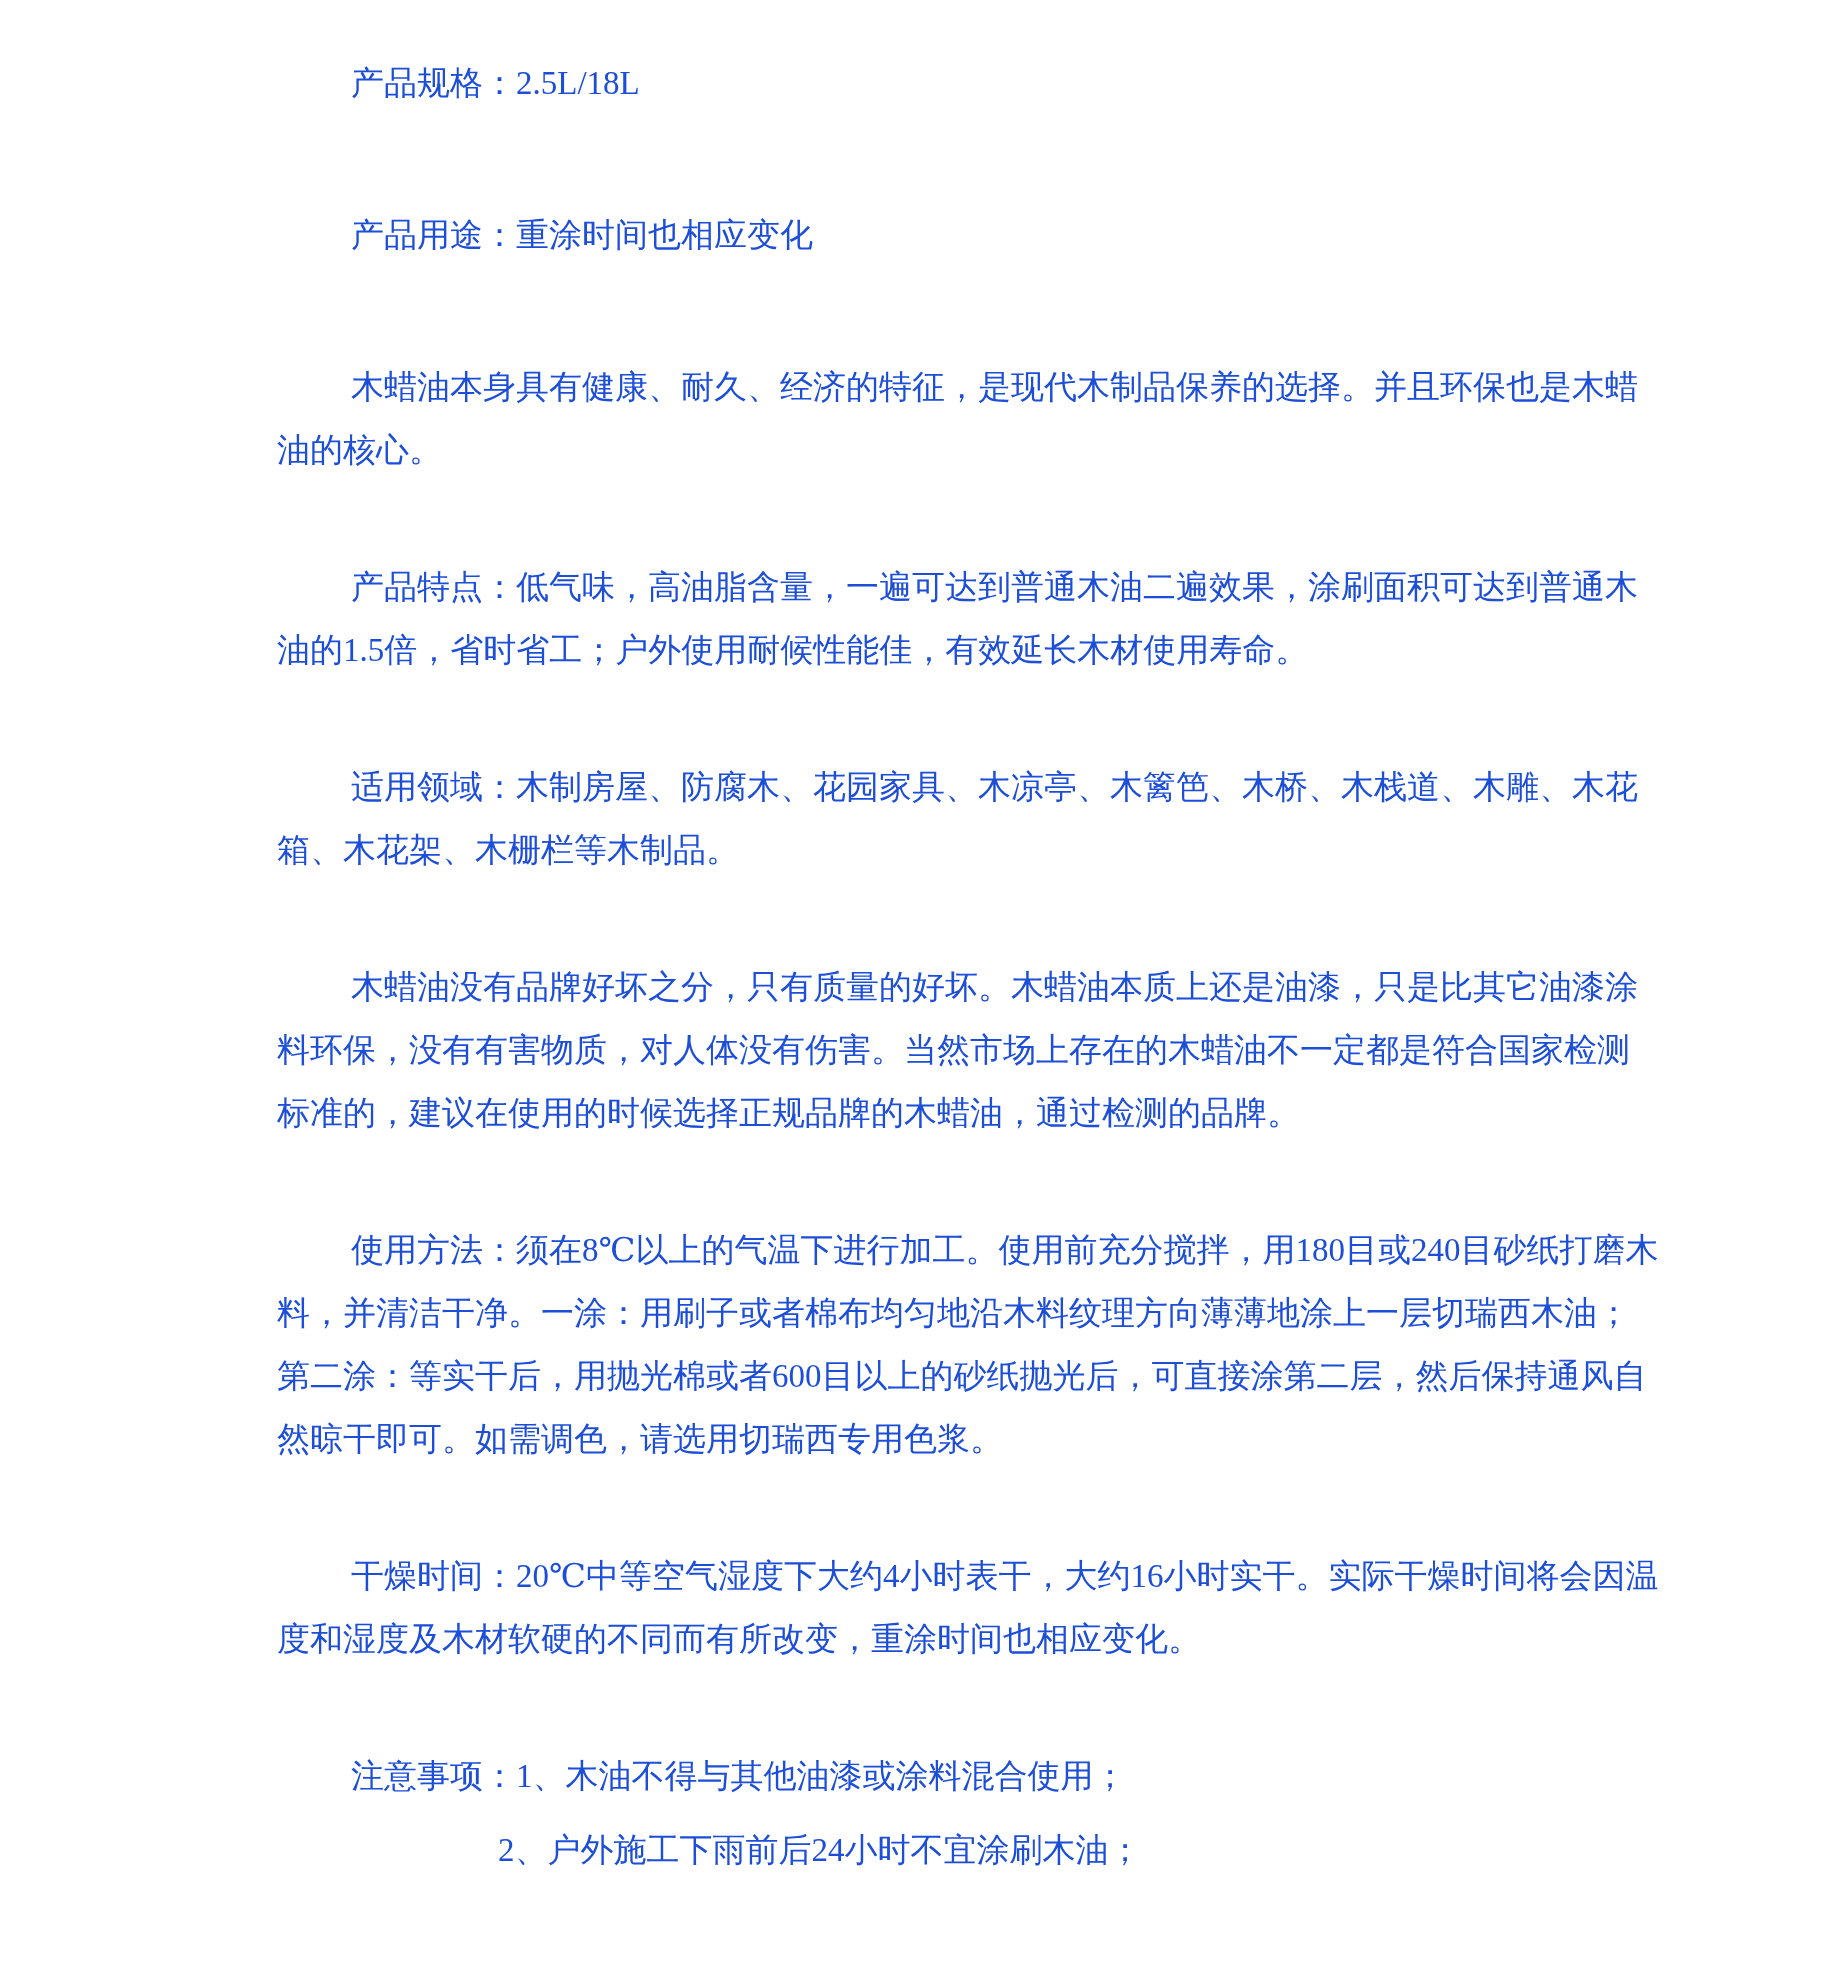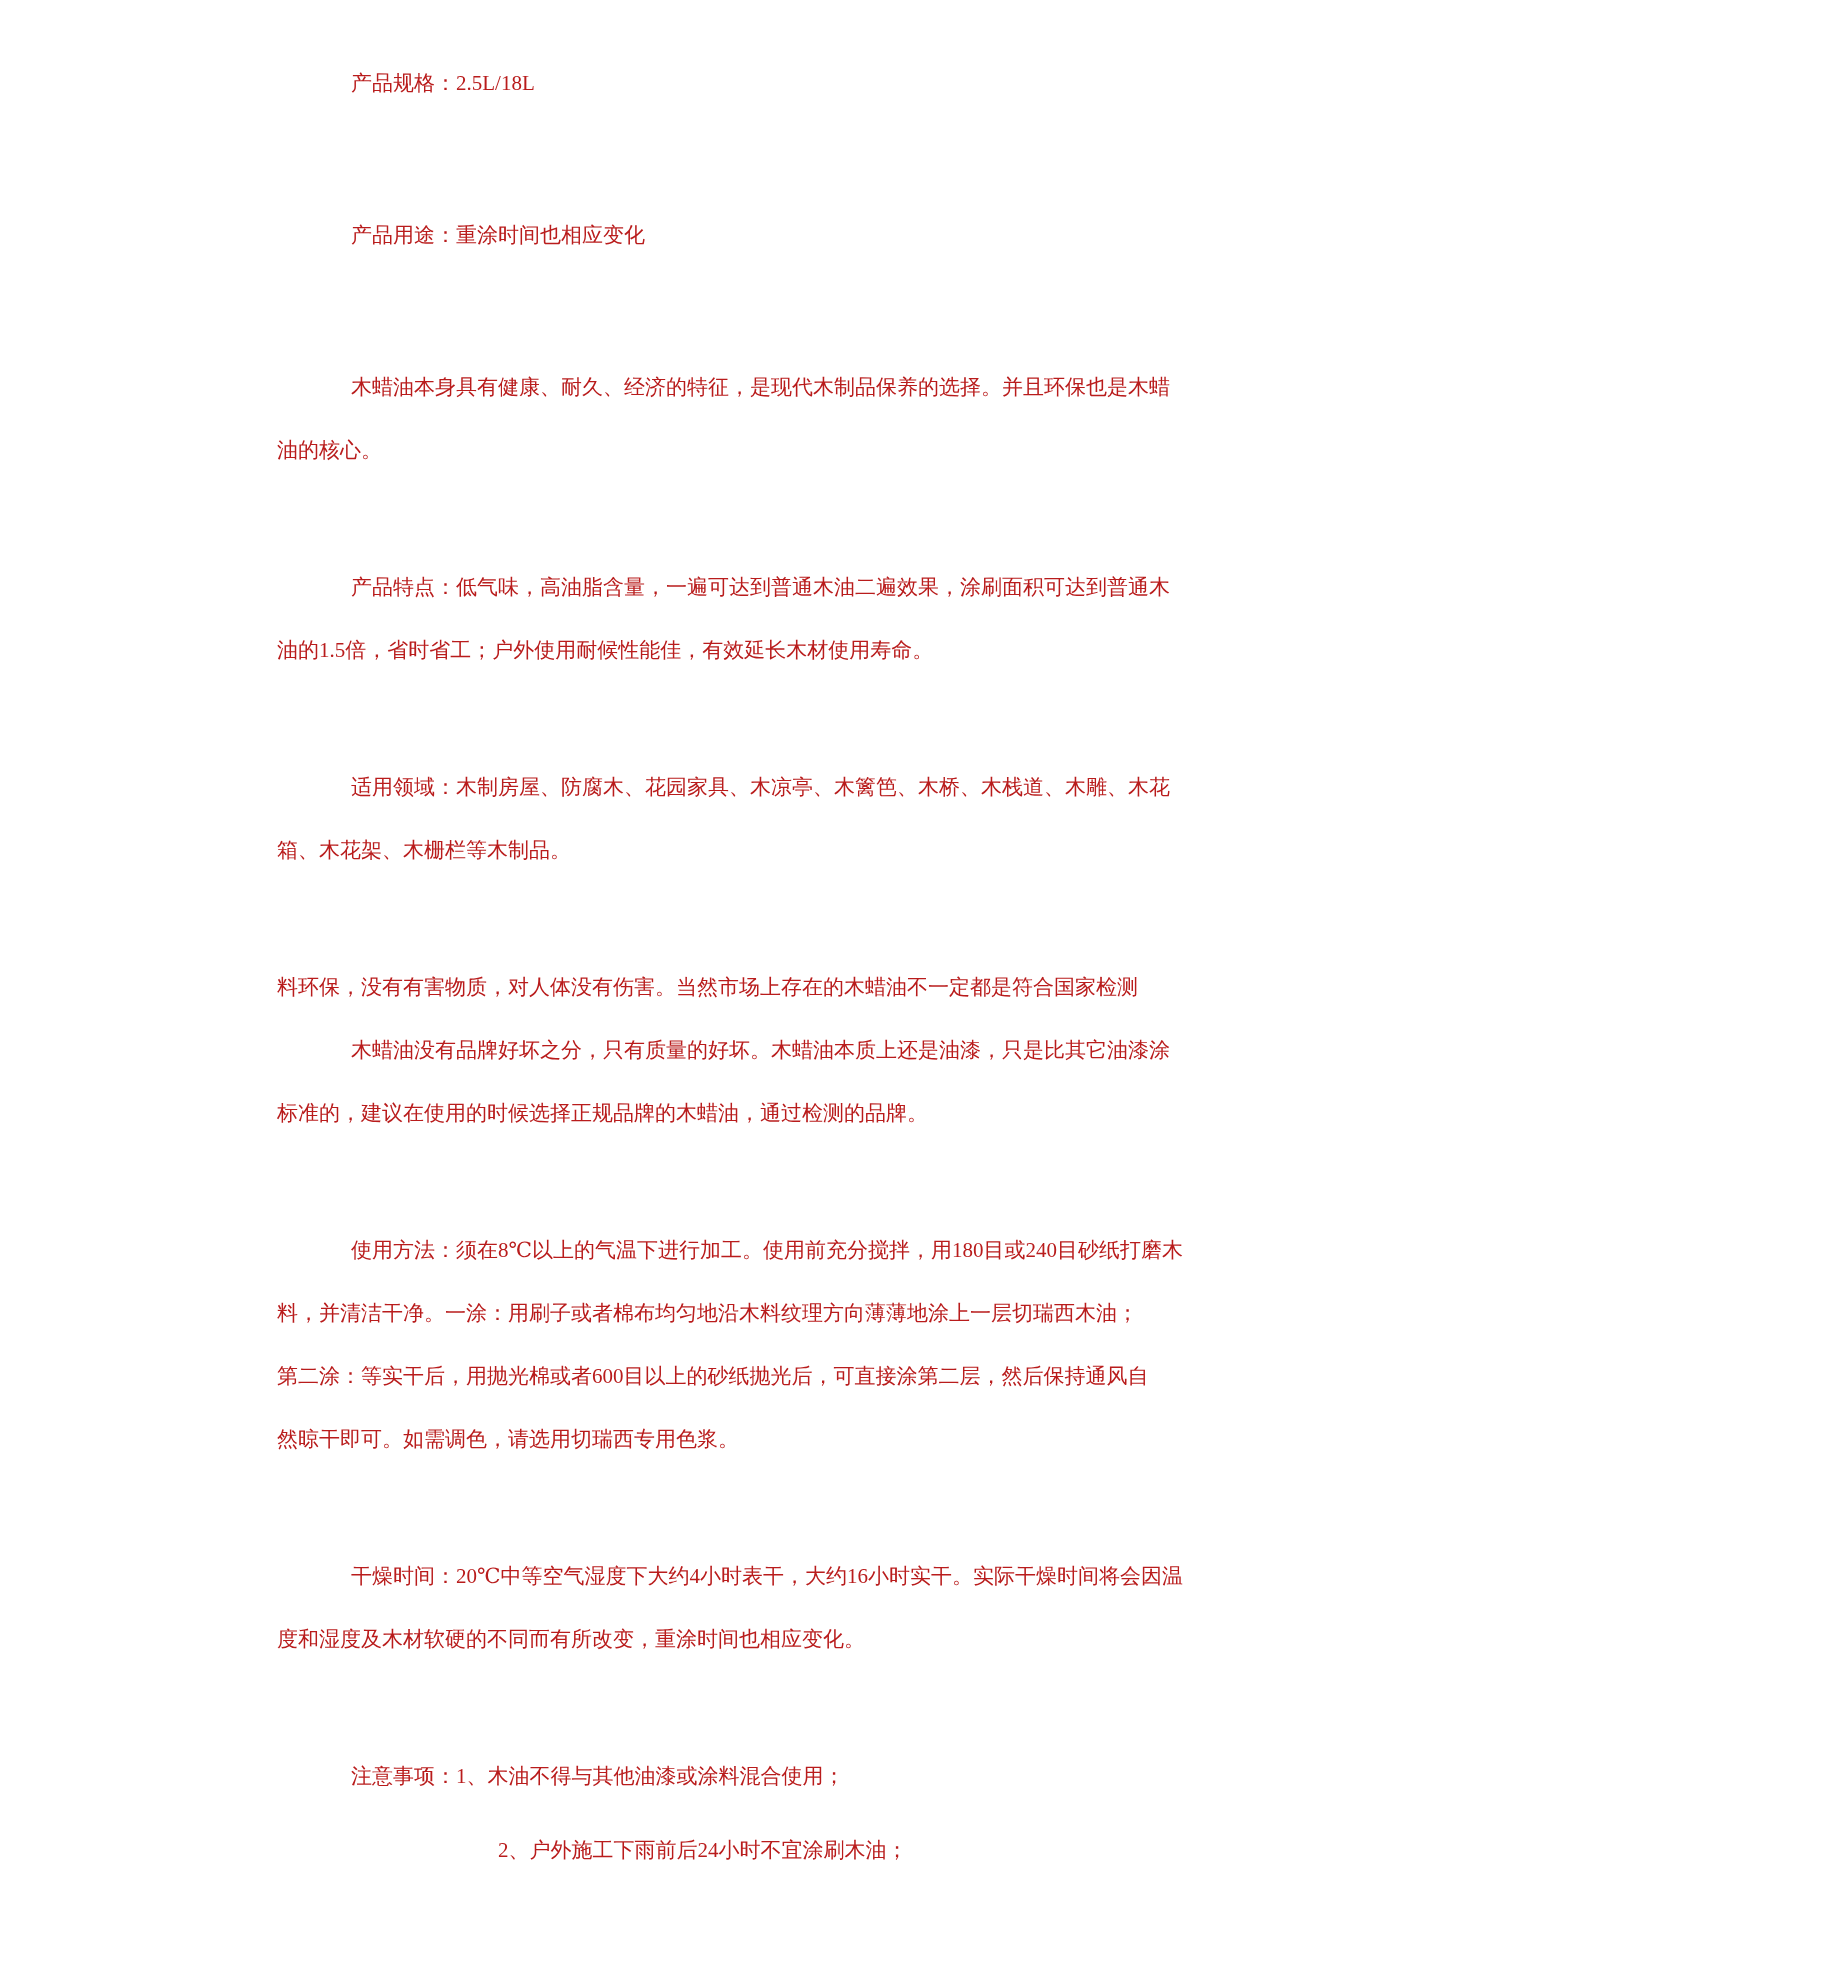--- a/index.html
+++ b/index.html
@@ -7,22 +7,22 @@
     padding: 0;
     background: #ffffff;
   }
   .page {
     position: relative;
     width: 1840px;
     height: 1985px;
     background: #ffffff;
     overflow: hidden;
     font-family: "Liberation Serif", "DejaVu Serif", serif;
-    font-size: 21px;
-    color: #b91c1c;
+    font-size: 33px;
+    color: #1d4ed8;
   }
   .doc {
     padding: 52px 245px 0 277px;
   }
   .para {
     margin: 0 0 74px 0;
   }
   .para.wide   { margin-bottom: 89px; }
   .para.normal { margin-bottom: 74px; }
   .para.tight  { margin-bottom: 11px;  }
@@ -53,22 +53,22 @@
       </div>
       <div class="para text normal">
         <div class="line first">产品特点：低气味，高油脂含量，一遍可达到普通木油二遍效果，涂刷面积可达到普通木</div>
         <div class="line">油的1.5倍，省时省工；户外使用耐候性能佳，有效延长木材使用寿命。</div>
       </div>
       <div class="para text normal">
         <div class="line first">适用领域：木制房屋、防腐木、花园家具、木凉亭、木篱笆、木桥、木栈道、木雕、木花</div>
         <div class="line">箱、木花架、木栅栏等木制品。</div>
       </div>
       <div class="para text normal">
+        <div class="line first">木蜡油没有品牌好坏之分，只有质量的好坏。木蜡油本质上还是油漆，只是比其它油漆涂</div>
         <div class="line">料环保，没有有害物质，对人体没有伤害。当然市场上存在的木蜡油不一定都是符合国家检测</div>
-        <div class="line first">木蜡油没有品牌好坏之分，只有质量的好坏。木蜡油本质上还是油漆，只是比其它油漆涂</div>
         <div class="line">标准的，建议在使用的时候选择正规品牌的木蜡油，通过检测的品牌。</div>
       </div>
       <div class="para text normal">
         <div class="line first">使用方法：须在8℃以上的气温下进行加工。使用前充分搅拌，用180目或240目砂纸打磨木</div>
         <div class="line">料，并清洁干净。一涂：用刷子或者棉布均匀地沿木料纹理方向薄薄地涂上一层切瑞西木油；</div>
         <div class="line">第二涂：等实干后，用抛光棉或者600目以上的砂纸抛光后，可直接涂第二层，然后保持通风自</div>
         <div class="line">然晾干即可。如需调色，请选用切瑞西专用色浆。</div>
       </div>
       <div class="para text normal">
         <div class="line first">干燥时间：20℃中等空气湿度下大约4小时表干，大约16小时实干。实际干燥时间将会因温</div>

